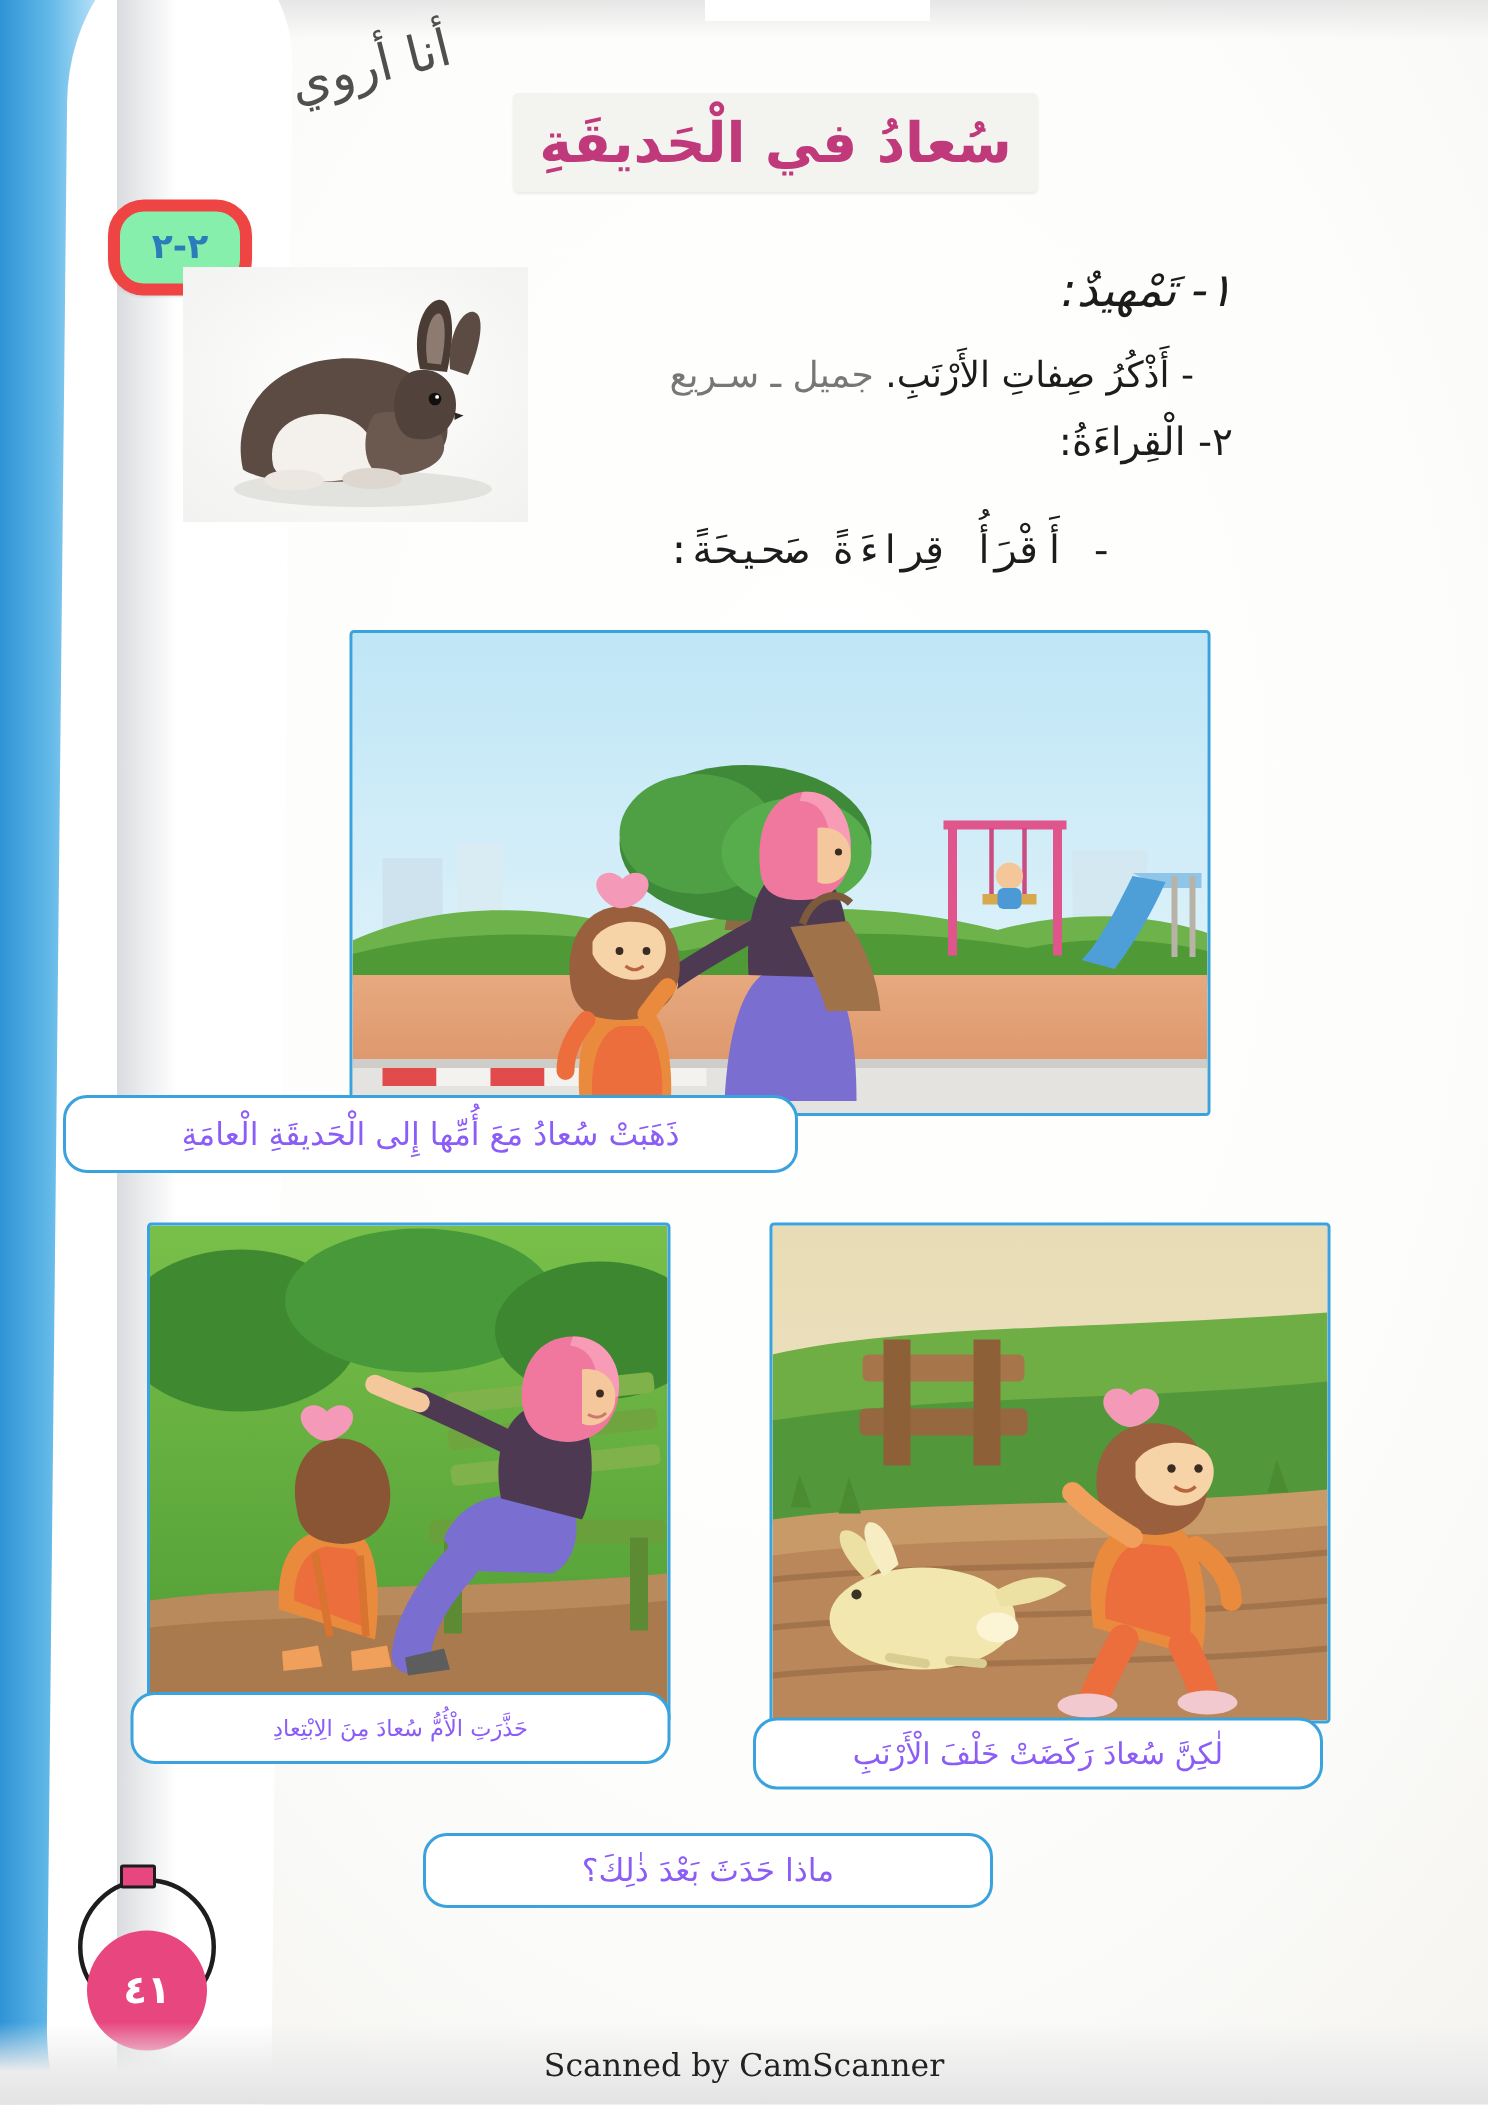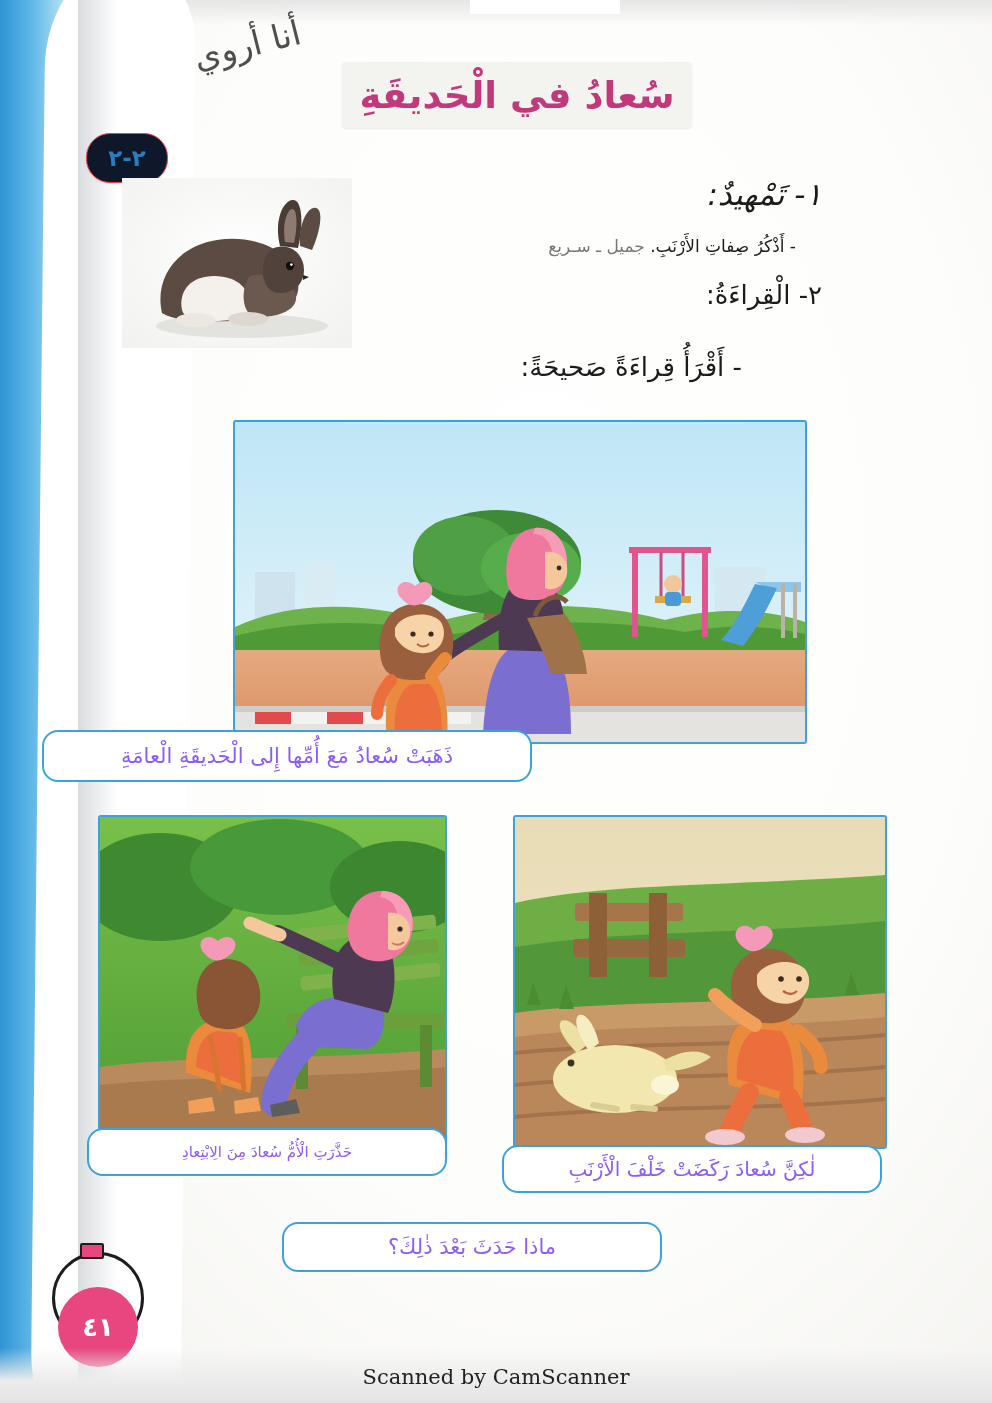--- a/index.html
+++ b/index.html
@@ -96,23 +96,23 @@
     opacity: 0.82;
     font-family: "DejaVu Serif", serif;
     line-height: 1.1;
   }
 
   
   .lesson-badge {
     position: absolute;
     right: 824px; top: 133px;
     width: 80px; height: 48px;
-    border: 1px solid #ef4444;
+    border: 8px solid #ef4444;
     border-radius: 24px;
-    background: #0f172a;
+    background: #86efac;
     display: flex;
     align-items: center;
     justify-content: center;
     color: #2b7cba;
     font-size: 23px;
     font-weight: bold;
     box-shadow: 0 1px 2px rgba(0,0,0,0.10);
   }
 
   
@@ -124,24 +124,24 @@
 
   
   .line {
     position: absolute;
     color: #1c1c1c;
     font-size: 25px;
     white-space: nowrap;
     font-family: "DejaVu Sans", sans-serif;
   }
   .l1 { right: 170px; top: 176px; font-size: 31px; font-style: italic; }
-  .l2 { right: 196px; top: 236px; font-size: 17px; }
+  .l2 { right: 196px; top: 236px; font-size: 24px; }
   .l2 .faint { color: #4a4a4a; opacity: .75; }
   .l3 { right: 170px; top: 280px; font-size: 26px; }
-  .l4 { right: 250px; top: 352px; font-size: 26px; }
+  .l4 { right: 250px; top: 352px; font-size: 26px; font-family: Liberation Mono, monospace; }
 
   
   .panel {
     position: absolute;
     border: 2px solid #3aa3dd;
     border-radius: 3px;
     overflow: hidden;
     background: #cfe9f5;
   }
   .panel-1 { right: 185px; top: 420px; width: 570px; height: 320px; }

